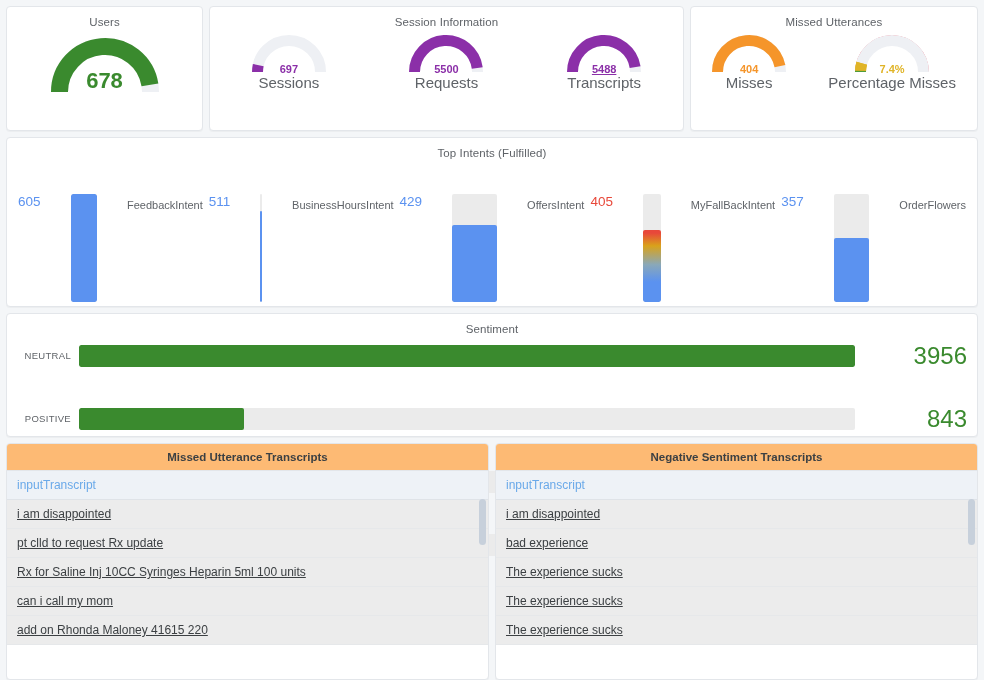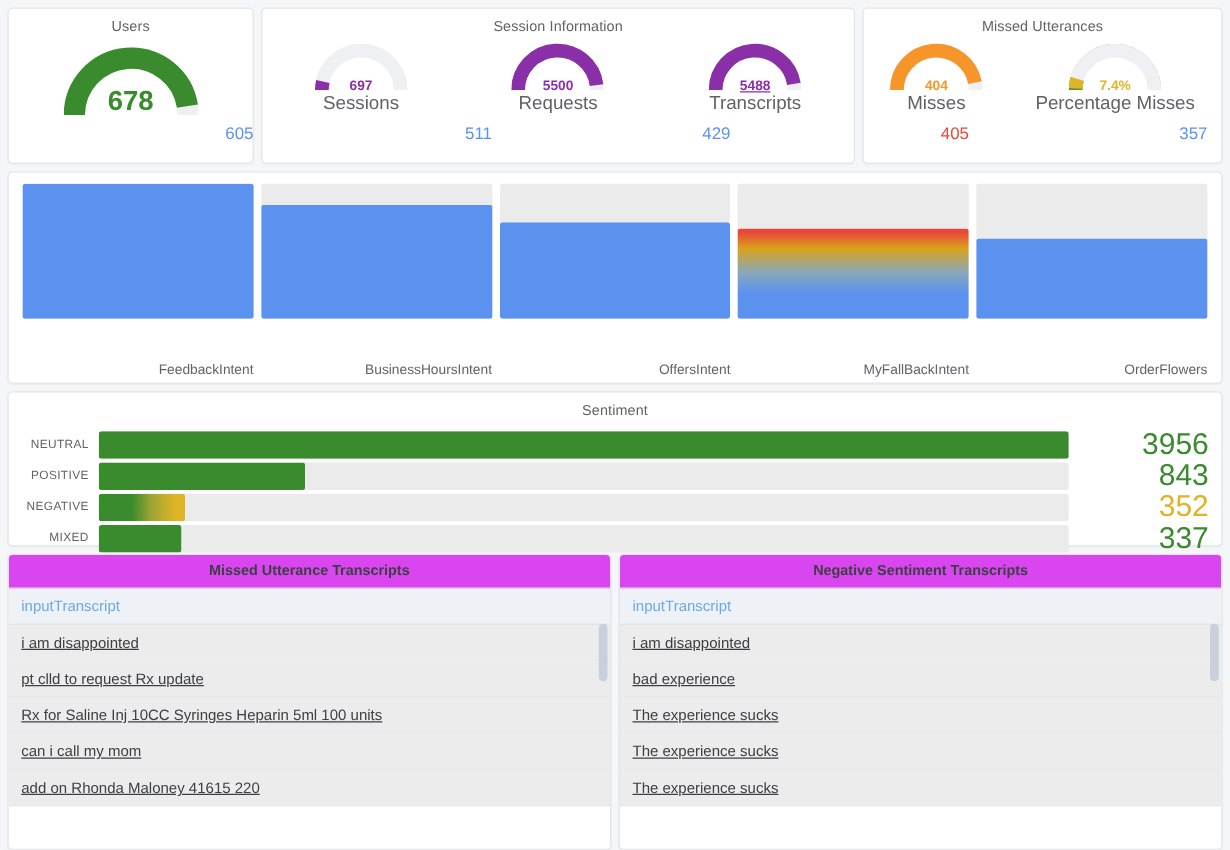--- a/index.html
+++ b/index.html
@@ -41,50 +41,50 @@
     position: absolute; left: 0; right: 0;
     text-align: center;
     font-weight: bold;
     margin-top: 20px;
   }
   .gauge-label { font-size: 15px; color: #5f6368; margin-top: -2px; }
 
   
   .row2 { height: 170px; }
   .bars { display: flex; height: 143px; align-items: flex-end; justify-content: space-between; padding: 4px 8px 0 8px; }
-  .bar-cell { flex: 1; margin: 0 3px; display: flex; flex-direction: column; align-items: flex-end; gap: 30px; }
+  .bar-cell { flex: 1; margin: 0 3px; display: flex; flex-direction: row; align-items: flex-start; gap: 30px; }
   .bar-num { font-size: 13.5px; margin-bottom: 3px; }
   .bar-track {
     width: 100%; height: 108px;
     background: #ebebeb;
     border-radius: 2px;
     position: relative;
     overflow: hidden;
   }
   .bar-fill { position: absolute; left: 0; right: 0; bottom: 0; background: #5b92f0; border-radius: 2px; }
   .bar-fill.grad { background: linear-gradient(to bottom, #e8483a 0px, #e8483a 3px, #d9a21a 22%, #8aa8b8 48%, #5b92f0 72%, #5b92f0 100%); }
   .bar-name { font-size: 11px; color: #5f6368; margin-top: 5px; }
 
   
   .row3 { height: 124px; }
-  .sent-body { padding: 8px 10px 6px 10px; display: flex; flex-direction: column; justify-content: space-around; height: 113px; }
+  .sent-body { padding: 8px 10px 6px 10px; display: flex; flex-direction: column; justify-content: space-around; height: 113px; gap: 38px; }
   .sent-row { display: flex; align-items: center; height: 25px; }
   .sent-label { width: 62px; text-align: right; font-size: 9.5px; color: #5f6368; letter-spacing: .3px; padding-right: 8px; }
   .sent-track { flex: 1; height: 22px; background: #ebebeb; border-radius: 2px; position: relative; overflow: hidden; }
   .sent-fill { position: absolute; left: 0; top: 0; bottom: 0; background: #3a8a2e; border-radius: 2px; }
   .sent-fill.grad { background: linear-gradient(to right, #3a8a2e 0%, #3a8a2e 38%, #9aa432 60%, #e0b427 88%, #e0b427 100%); }
   .sent-num { width: 112px; text-align: right; font-size: 24px; }
 
   
   .row4 { display: flex; gap: 6px; flex: 1; min-height: 0; }
   .tbl-card { flex: 1; display: flex; flex-direction: column; min-width: 0; overflow: hidden; }
   .tbl-head {
     text-align: center; font-size: 11.5px; color: #3c4043;
     font-weight: bold; padding: 7px 0 7px 0;
-    border-bottom: 1px solid #e3e6ea; background: #d946ef;
+    border-bottom: 1px solid #e3e6ea; background: #fdba74;
   }
   .tbl-scroll { flex: 1; overflow: hidden; position: relative; }
   .tbl-colhdr {
     background: #eef2f7; color: #6aa9e9; font-size: 12px;
     padding: 7px 10px; border-bottom: 1px solid #dfe3e8;
   }
   .tbl-row {
     font-size: 12px; color: #3c4043;
     padding: 7px 10px;
     border-bottom: 1px solid #e6e8ea;

